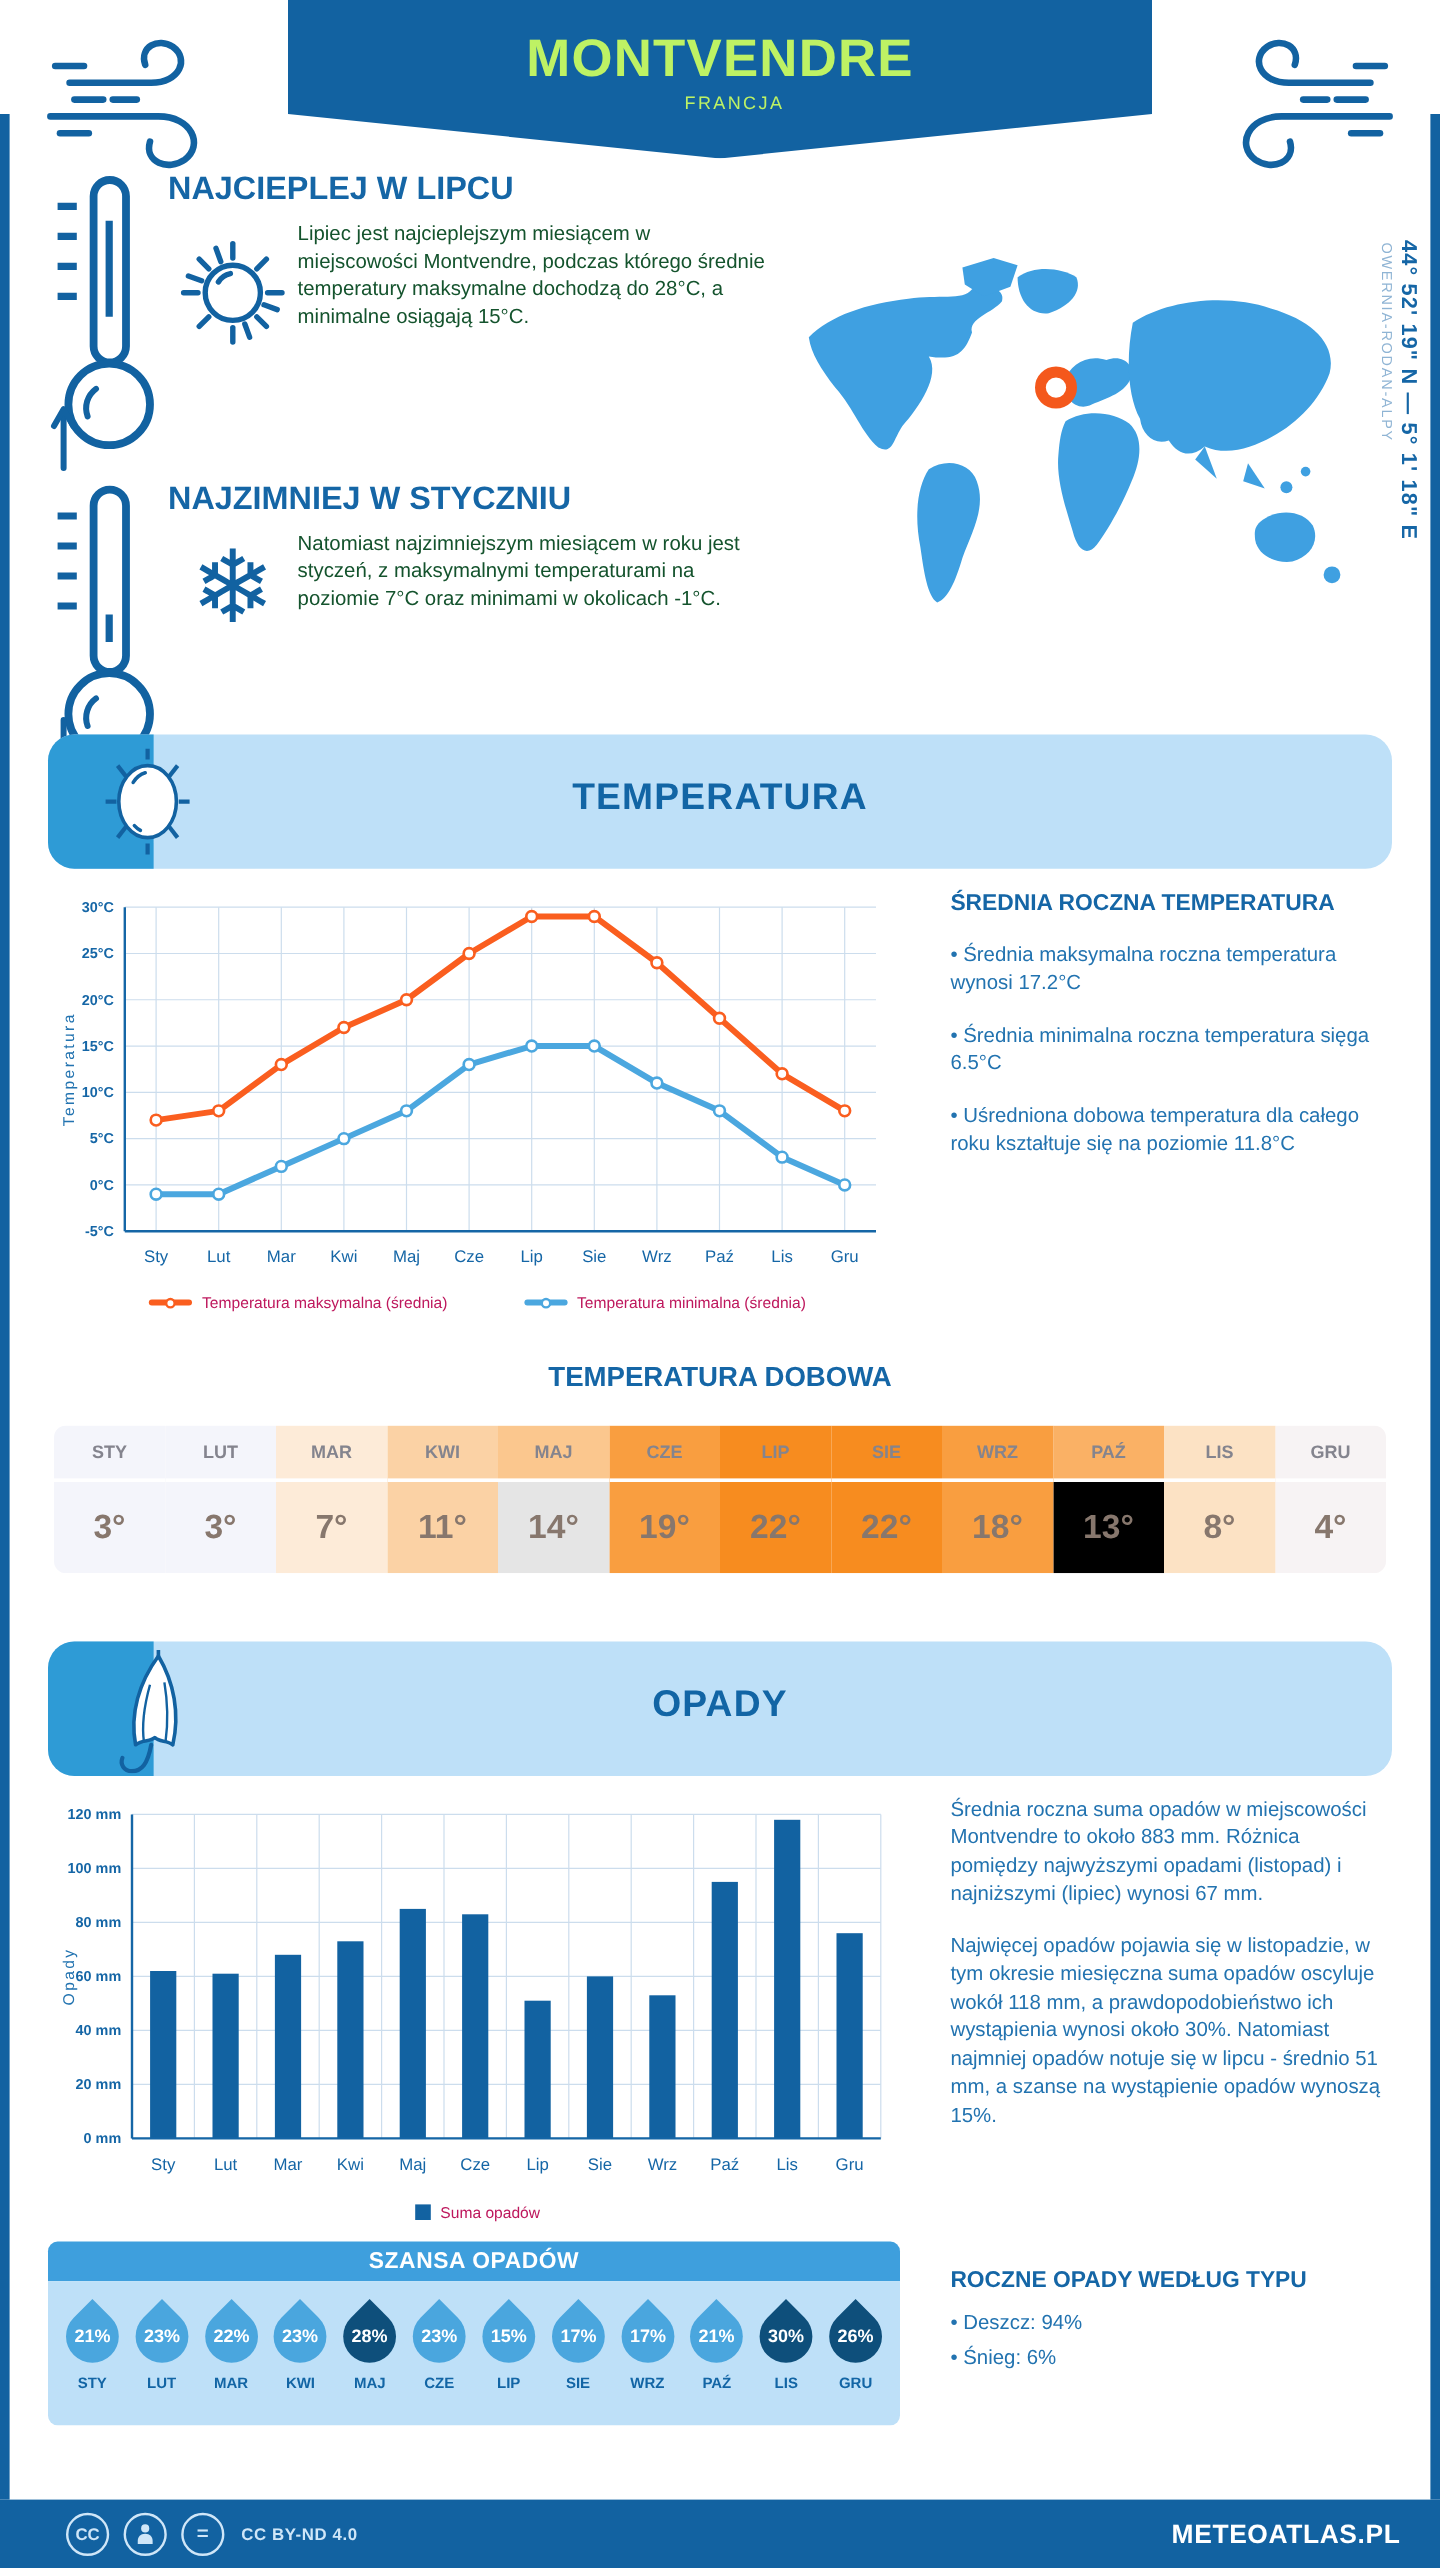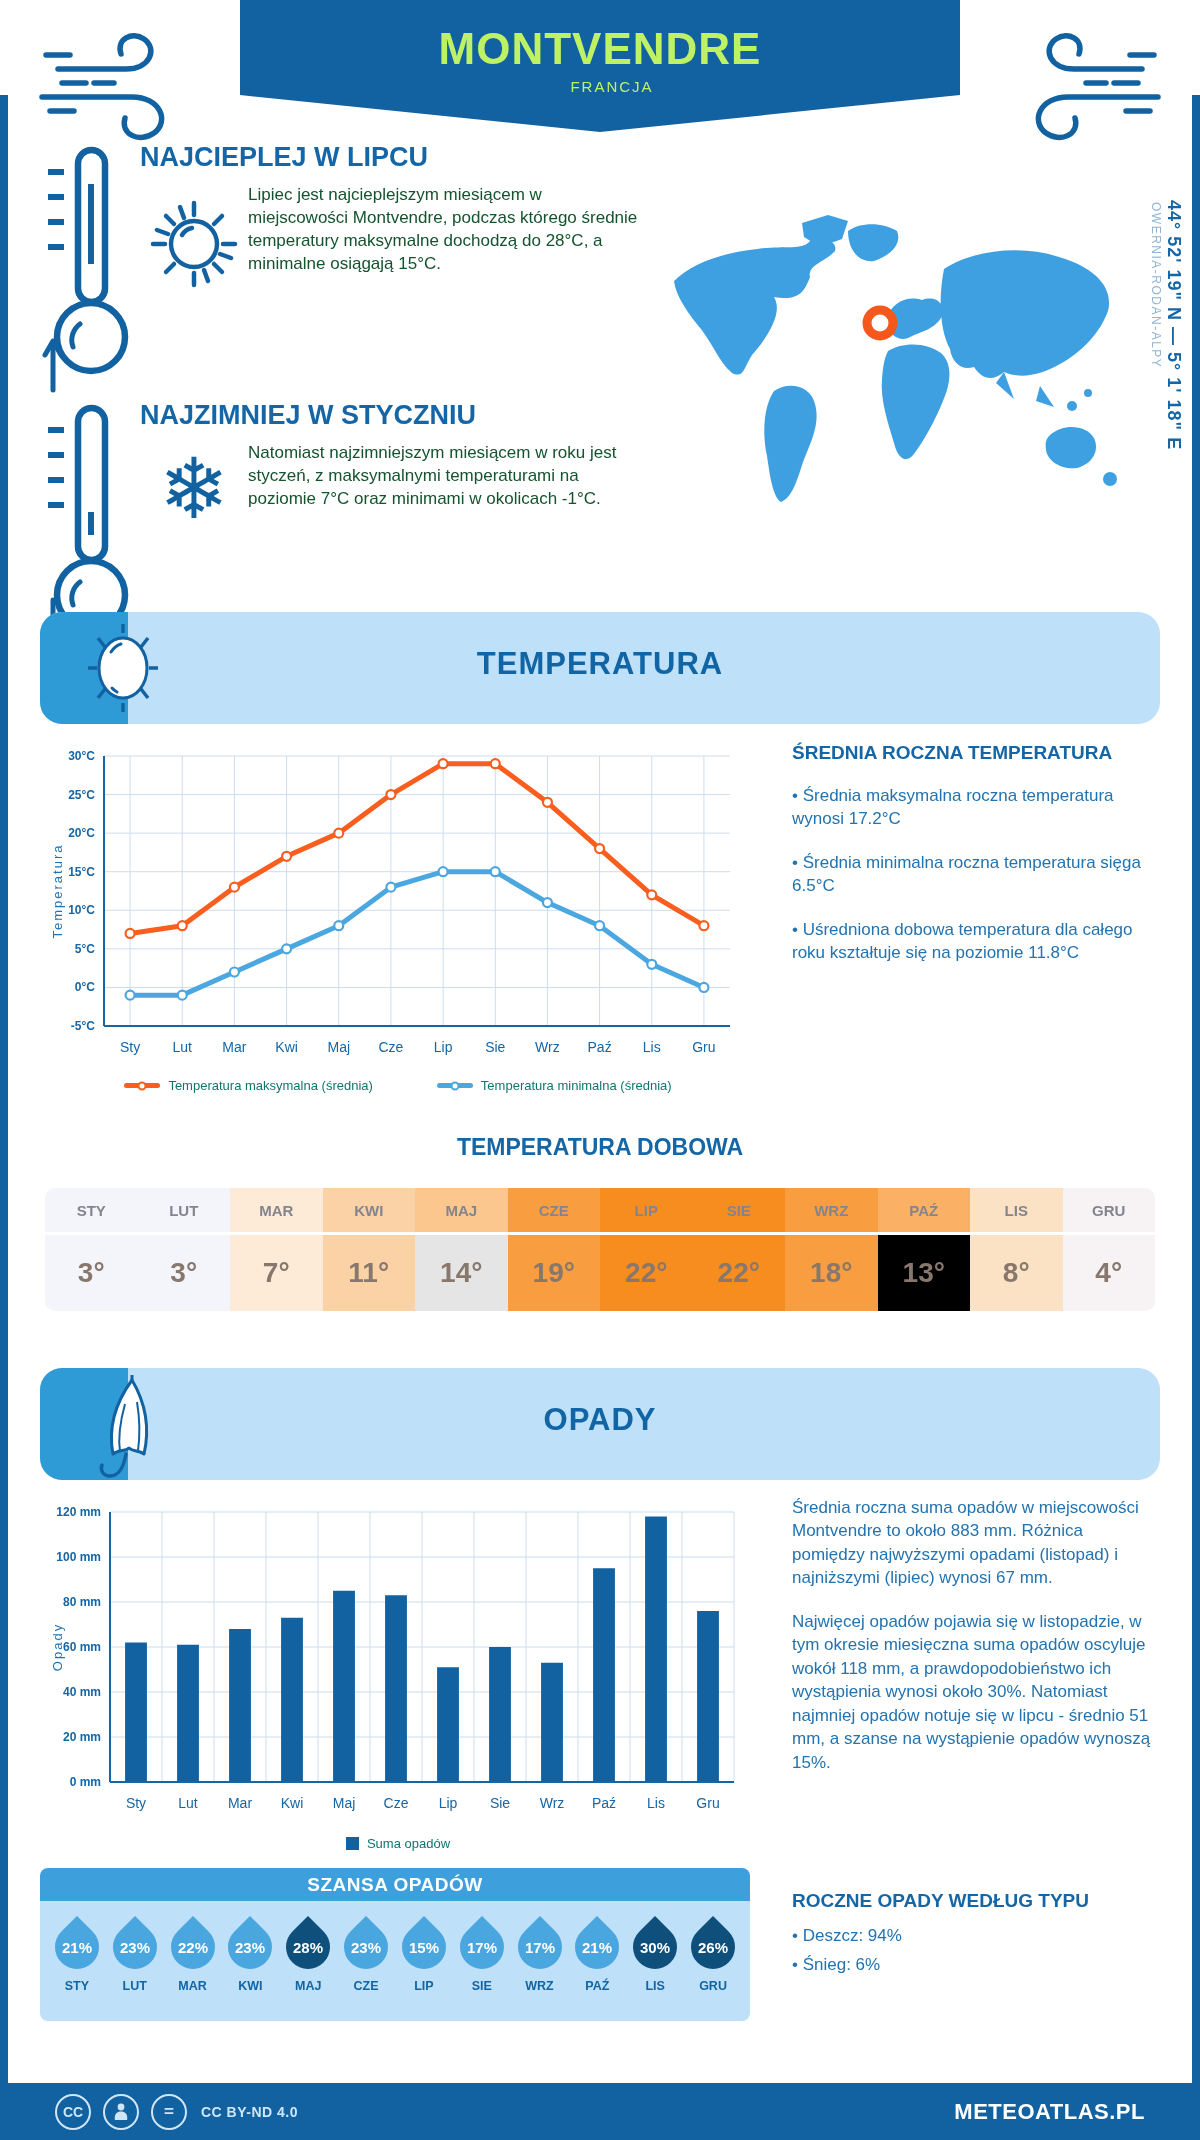--- a/index.html
+++ b/index.html
@@ -36,21 +36,21 @@
   
   .band{position:absolute;left:40px;width:1120px;height:112px;background:#BEE0F8;border-radius:22px;}
   .band .accent{position:absolute;left:0;top:0;width:88px;height:112px;background:#2E9BD6;
                 border-radius:22px 0 0 22px;}
   .band .bicon{position:absolute;left:30px;top:6px;}
   .band h2{position:absolute;left:0;right:0;top:34px;margin:0;text-align:center;font-size:31px;
            color:#1265A5;letter-spacing:1px;}
 
   .chart{position:absolute;left:48px;width:700px;height:330px;}
   .legend{position:absolute;left:48px;width:700px;display:flex;justify-content:center;gap:64px;
-          font-size:13px;color:#0f766e;align-items:center;}
+          font-size:13px;color:#be185d;align-items:center;}
   .lg-item{display:flex;align-items:center;gap:8px;}
   .lg-line{display:inline-block;width:36px;height:5px;border-radius:3px;position:relative;}
   .lg-line i{position:absolute;left:50%;top:50%;transform:translate(-50%,-50%);width:9px;height:9px;
              border-radius:50%;background:#fff;border:2px solid #888;box-sizing:border-box;}
   .lg-sq{display:inline-block;width:13px;height:13px;background:#1262A1;}
 
   .rcol{position:absolute;left:792px;width:364px;color:#2273B0;}
   .rcol h3{margin:0 0 20px;font-size:19px;color:#1566A6;}
   .rcol p{margin:0 0 20px;font-size:17px;line-height:1.38;}
 
@@ -79,21 +79,21 @@
   .drop-month{margin-top:10px;font-size:12.5px;font-weight:bold;color:#1265A5;}
 
   
   .footer{position:absolute;left:0;top:2083px;width:1200px;height:57px;background:#1262A1;
           display:flex;align-items:center;}
   .cc-icons{display:flex;align-items:center;gap:12px;margin-left:55px;}
   .cc-circle{width:36px;height:36px;border:2.5px solid #CFE6F8;border-radius:50%;color:#CFE6F8;
              display:flex;align-items:center;justify-content:center;font-weight:bold;font-size:14px;
              box-sizing:border-box;}
   .cc-label{margin-left:14px;color:#CFE6F8;font-weight:bold;font-size:14px;letter-spacing:0.5px;}
-  .brand{margin-left:auto;margin-right:55px;color:#fff;font-weight:bold;font-size:22px;letter-spacing:0.5px;}
+  .brand{margin-left:auto;margin-right:33px;color:#fff;font-weight:bold;font-size:22px;letter-spacing:0.5px;}
 </style>
 </head>
 <body>
 
 <div class="page">
   <div class="side-border left"></div>
   <div class="side-border right"></div>
 
   <svg class="wind l" viewBox="0 0 150 120" fill="none" stroke="#1262A1" stroke-width="5.5" stroke-linecap="round">
     <path d="M30 42 H98 C122 42 130 22 116 12 C104 4 88 12 93 27"></path>

